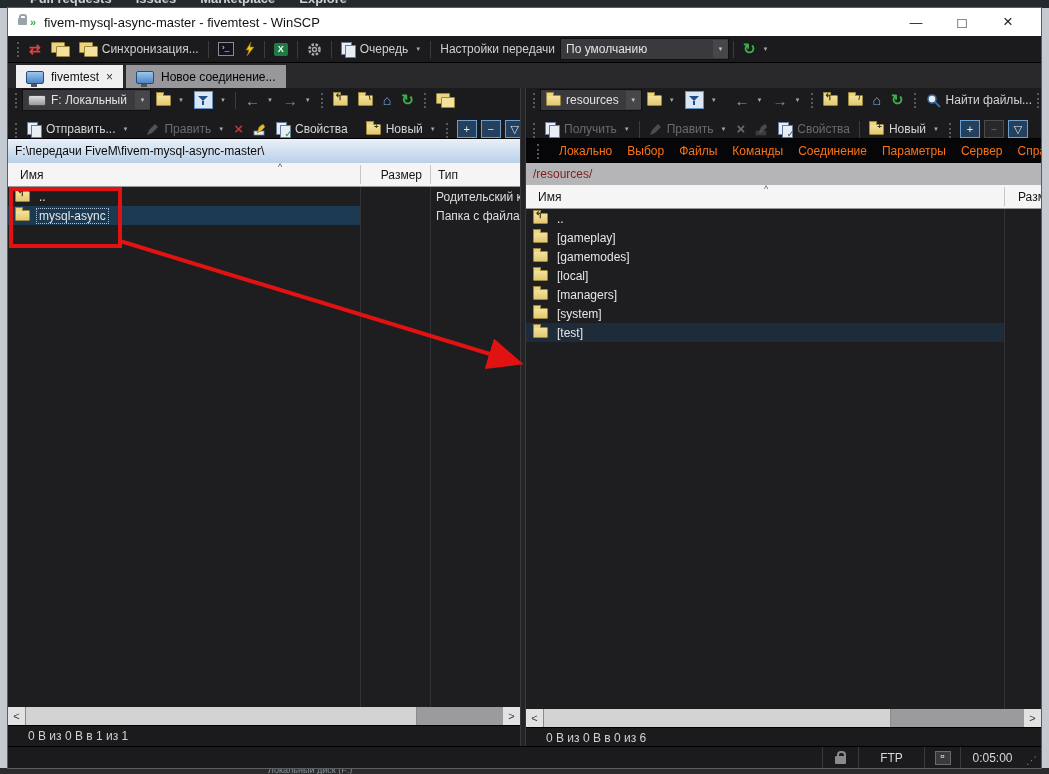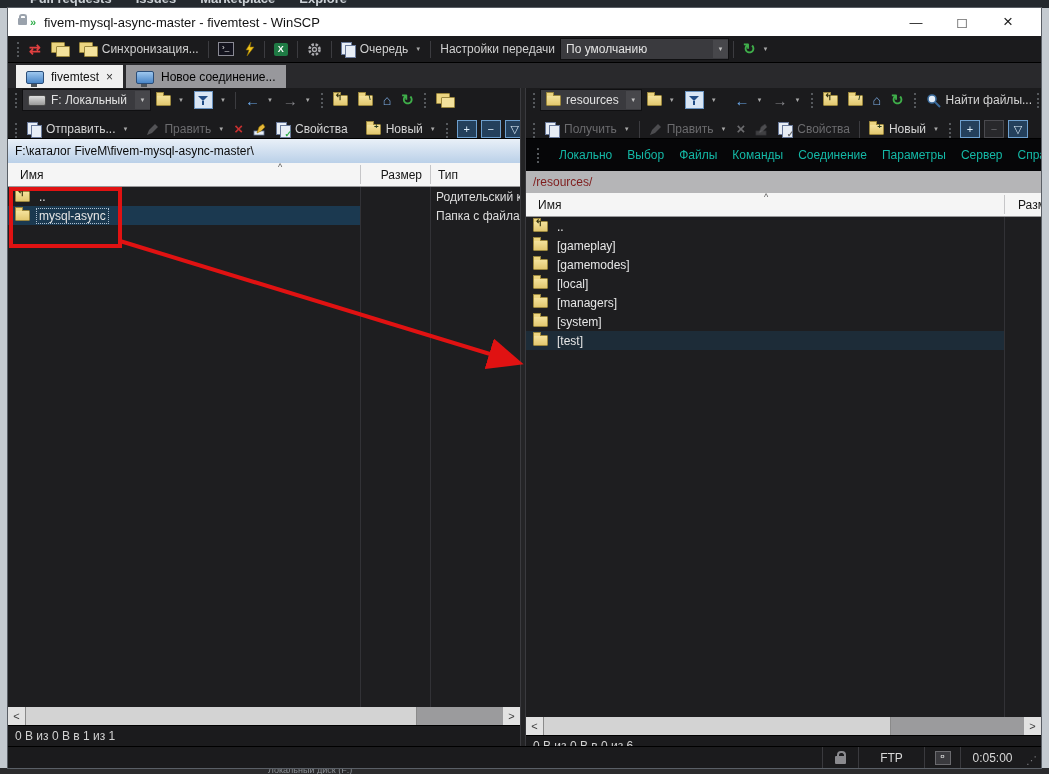--- a/index.html
+++ b/index.html
@@ -83,23 +83,23 @@
   .lockic::before{content:"";position:absolute;left:2px;top:-5px;width:5px;height:4px;border:2px solid #8a8a8e;border-bottom:none;border-radius:4px 4px 0 0}
   .appic{position:relative;width:18px;height:16px;flex:none}
   .appic .l{position:absolute;left:0;top:4px;width:9px;height:7px;background:#9aa2ac;border-radius:1px}
   .appic .l::before{content:"";position:absolute;left:1px;top:-4px;width:4px;height:3px;border:2px solid #9aa2ac;border-bottom:none;border-radius:3px 3px 0 0}
   .appic .g{position:absolute;right:0;top:2px;color:#2fae4a;font-weight:bold;font-size:11px}
   
   .hscroll{height:18px;display:flex;align-items:stretch;background:#9b9b9d}
   .sb-btn{width:17px;background:#e2e2e2;color:#3e3e3e;font-size:11px;display:flex;align-items:center;justify-content:center;flex:none}
   .sb-thumb{background:#d3d3d3;border-left:1px solid #8a8a8a;border-right:1px solid #8a8a8a;box-sizing:border-box}
   .sb-sp{flex:1}
-  .pstatus{height:35px;line-height:21px;padding:0 7px;background:#1b1b1d;border-top:1px solid #000;color:#d2d2d2;box-sizing:border-box}
-  
-  #rmenu{height:32px;background:#060608;display:flex;align-items:center;gap:15px;padding-left:6px;color:#14b8a6;font-size:12px}
+  .pstatus{height:35px;line-height:21px;padding:0 20px;background:#1b1b1d;border-top:1px solid #000;color:#d2d2d2;box-sizing:border-box}
+  
+  #rmenu{height:24px;background:#060608;display:flex;align-items:center;gap:15px;padding-left:6px;color:#f97316;font-size:12px}
   #rmenu .mitem{white-space:nowrap}
   
   #serverbar{position:absolute;left:0;bottom:0;width:1033px;height:22px;background:#1b1b1d;border-top:1px solid #000;display:flex;align-items:center;box-sizing:border-box}
   .sb-cell{height:100%;display:flex;align-items:center;justify-content:center;border-left:1px solid #3a3a3e;box-sizing:border-box;color:#d8d8d8}
   .gripdots{color:#7a7a7e;font-size:11px;margin:6px 4px 0 2px}
   
   #ann-box{position:absolute;left:9px;top:187px;width:105px;height:53px;border:4px solid #e01212;z-index:10}
   #ann-svg{position:absolute;left:0;top:0;width:1049px;height:774px;z-index:9;pointer-events:none}
   .flex1{flex:1}
   .arrowred{color:#e04040;font-size:14px;font-weight:bold}
@@ -305,21 +305,21 @@
               <span class="ovl">+</span>
             </span>
           <span>Новый</span>
           <span class="dd">▼</span>
         </span>
         <span class="grip"></span>
         <span class="selbtn">+</span>
         <span class="selbtn">−</span>
         <span class="selbtn">▽</span>
       </div>
-      <div class="pathbar"><span>F:\каталог FiveM\fivem-mysql-async-master\</span></div>
+      <div class="pathbar"><span>F:\передачи FiveM\fivem-mysql-async-master\</span></div>
       <div class="hdr">
         <span class="lbl" style="left:12px">Имя</span>
         <span class="caret" style="left:270px">^</span>
         <span class="lbl" style="left:352px;width:62px;text-align:right">Размер</span>
         <span class="lbl" style="left:430px">Тип</span>
         <span class="vline" style="left:352px"></span>
         <span class="vline" style="left:422px"></span>
       </div>
       <div class="list" id="l-list">
         <div id="l-rows">

